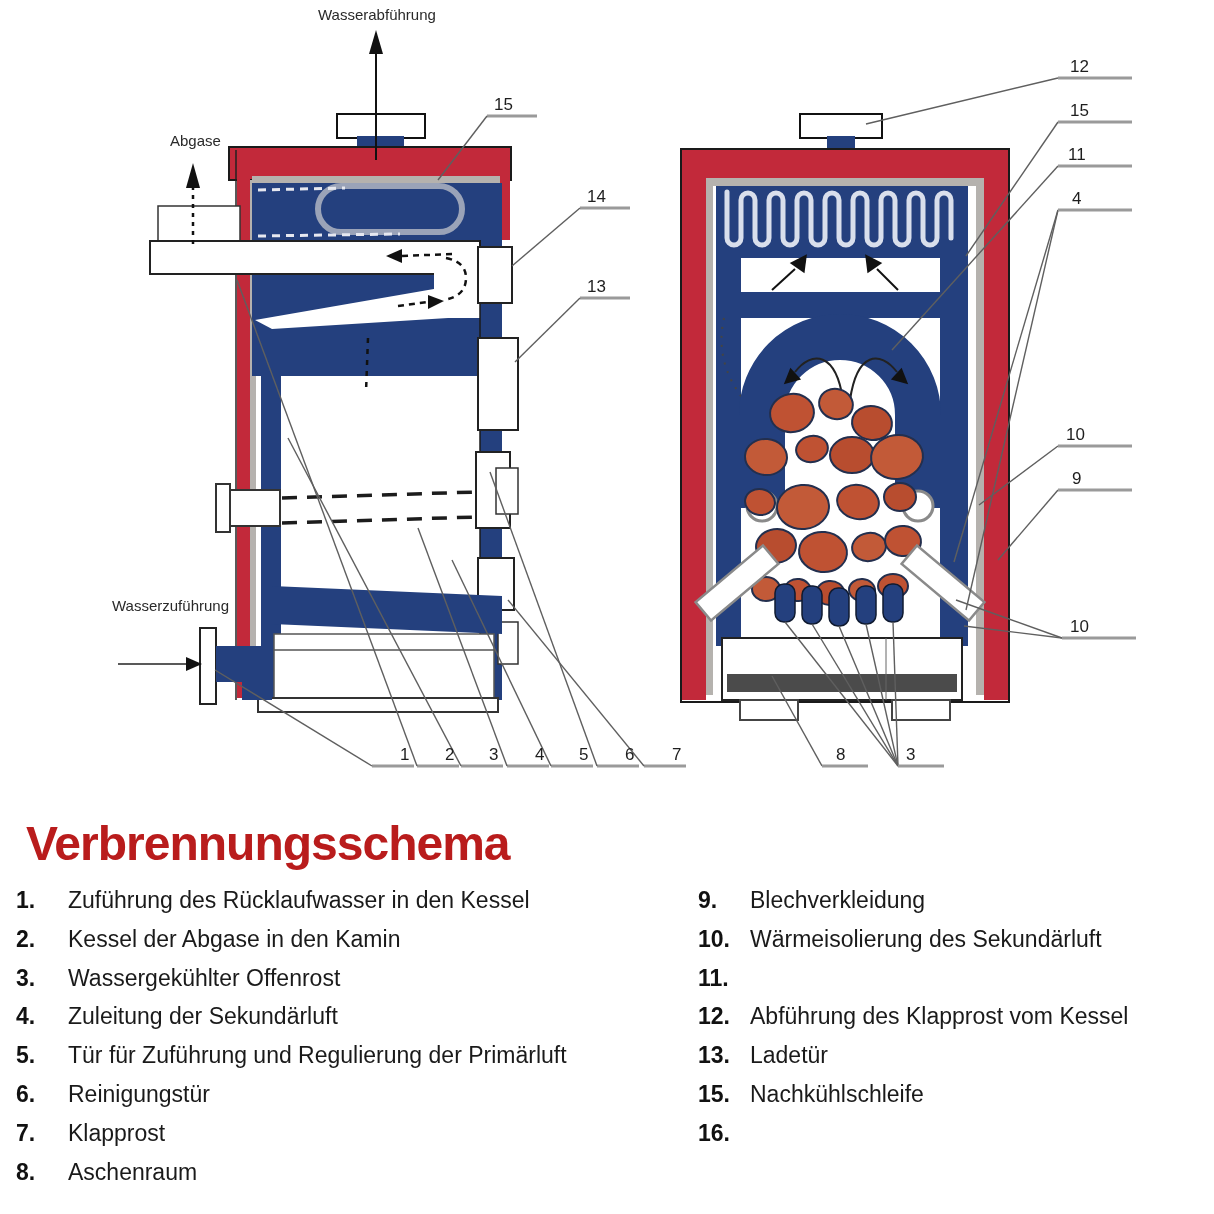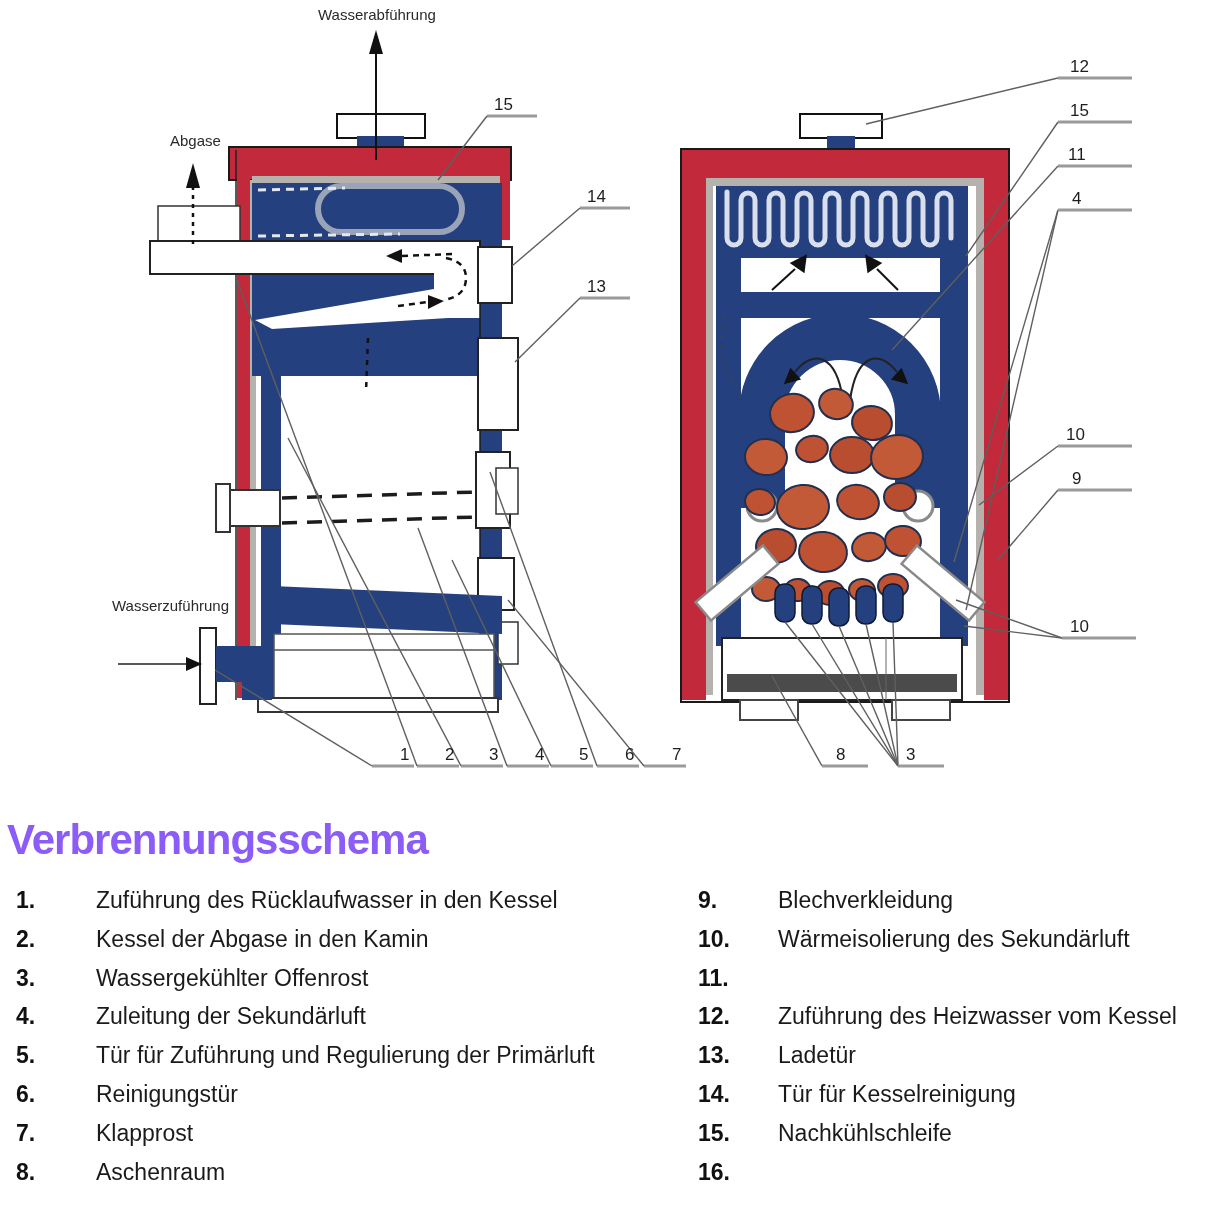--- a/index.html
+++ b/index.html
@@ -1,27 +1,27 @@
 <!DOCTYPE html>
 <html><head>
 <meta charset="utf-8">
 <style>
   html,body{margin:0;padding:0;background:#ffffff;}
   .page{position:relative;width:1214px;height:1214px;background:#ffffff;overflow:hidden;
         font-family:"Liberation Sans", sans-serif;color:#141414;padding-left:48px;}
   .diagram{position:absolute;left:0;top:0;}
   svg{font-family:"Liberation Sans", sans-serif;}
-  .page-title{position:absolute;left:7px;top:816px;font-size:42px;font-weight:bold;
-        letter-spacing:-1px;color:#8b5cf6;}
+  .page-title{position:absolute;left:26px;top:816px;font-size:48px;font-weight:bold;
+        letter-spacing:-1px;color:#b91c1c;}
   .legend{position:absolute;top:886px;display:flex;flex-direction:column;}
   .legend.left{left:16px;width:660px;}
   .legend.right{left:698px;width:510px;}
   .legend-row{display:flex;align-items:flex-start;height:38.8px;font-size:23px;line-height:28px;}
   .legend-num{font-weight:bold;width:52px;flex:0 0 52px;color:#111;}
-  .legend-txt{color:#1a1a1a;margin-left:28px;}
+  .legend-txt{color:#1a1a1a;}
   .callout{font-size:17px;fill:#1e1e1e;}
   .flowlabel{font-size:15px;fill:#2a2a2a;}
   .leader{stroke:#5f5f5f;stroke-width:1.4;fill:none;}
   .under{stroke:#9a9a9a;stroke-width:3;fill:none;}
 </style>
 </head>
 <body>
 
 <div class="page">
 
@@ -299,31 +299,27 @@
       </div>
     <div class="legend-row">
         <span class="legend-num">10.</span>
         <span class="legend-txt">Wärmeisolierung des Sekundärluft</span>
       </div>
     <div class="legend-row">
         <span class="legend-num">11.</span>
       </div>
     <div class="legend-row">
         <span class="legend-num">12.</span>
-        <span class="legend-txt">Zuführung des Heizwasser vom Kessel</span>
+        <span class="legend-txt">Abführung des Klapprost vom Kessel</span>
       </div>
     <div class="legend-row">
         <span class="legend-num">13.</span>
         <span class="legend-txt">Ladetür</span>
       </div>
     <div class="legend-row">
-        <span class="legend-num">14.</span>
-        <span class="legend-txt">Tür für Kesselreinigung</span>
-      </div>
-    <div class="legend-row">
         <span class="legend-num">15.</span>
         <span class="legend-txt">Nachkühlschleife</span>
       </div>
     <div class="legend-row">
         <span class="legend-num">16.</span>
       </div>
   </div>
 
 </div>
 

